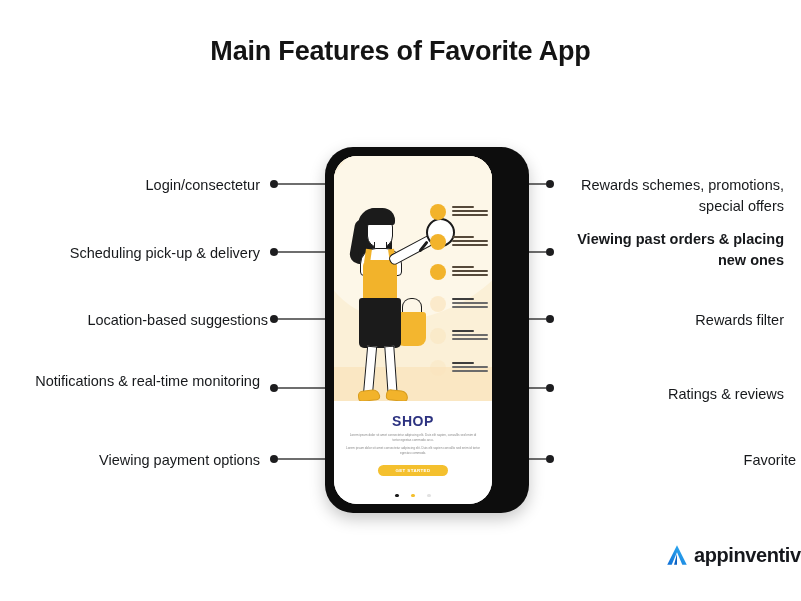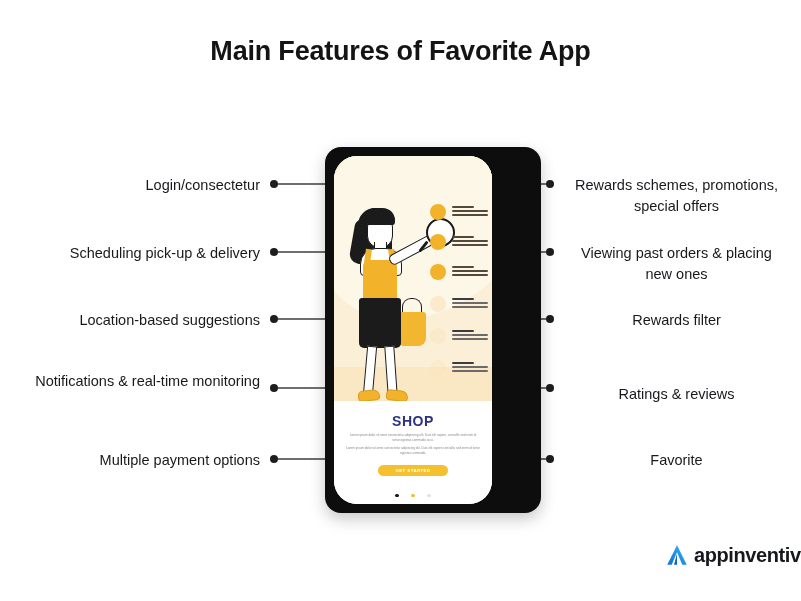--- a/index.html
+++ b/index.html
@@ -13,36 +13,35 @@
 
   
   .page-title{
     position:absolute;left:0;top:36px;width:801px;text-align:center;
     font-size:27px;font-weight:bold;color:#141414;letter-spacing:-0.2px;
   }
 
   
   .callout{position:absolute;font-size:14.5px;color:#17191c;line-height:1.42;}
   .callout.left{text-align:right;}
-  .callout.right{text-align:center;}
+  .callout.right{text-align:right;}
 
   .dot{
     position:absolute;width:8px;height:8px;border-radius:50%;
     background:#1d1d1f;
   }
   .leader{
     position:absolute;height:1.6px;background:#6e6e6e;
   }
 
   
   #phone{
     position:absolute;left:325px;top:147px;width:204px;height:366px;
-    background:#0d0d0d;border-radius:16px;
+    background:#0d0d0d;border-radius:28px;
     box-shadow:0 6px 16px rgba(0,0,0,.22);
-    padding-left:12px;
   }
   #screen{
     position:absolute;left:9px;top:9px;width:158px;height:348px;
     background:#ffffff;border-radius:23px;overflow:hidden;
   }
   
   #illus{
     position:absolute;left:0;top:0;width:158px;height:245px;
     background:#fbf0d7;overflow:hidden;
   }
@@ -197,51 +196,51 @@
   <div class="page-title">Main Features of Favorite App</div>
 
   <div class="callout left" style="left:20px;top:175px;width:240px;">Login/consectetur</div>
   <div class="dot" style="left:270px;top:180px;"></div>
   <div class="leader" style="left:278px;top:183px;width:48px;"></div>
 
   <div class="callout left" style="left:20px;top:243px;width:240px;">Scheduling pick-up &amp; delivery</div>
   <div class="dot" style="left:270px;top:248px;"></div>
   <div class="leader" style="left:278px;top:251px;width:48px;"></div>
 
-  <div class="callout left" style="left:20px;top:310px;width:240px;">Location-based suggestions</div>
+  <div class="callout left" style="left:28px;top:310px;width:240px;">Location-based suggestions</div>
   <div class="dot" style="left:270px;top:315px;"></div>
   <div class="leader" style="left:278px;top:318px;width:48px;"></div>
 
   <div class="callout left" style="left:20px;top:371px;width:240px;">Notifications &amp; real-time monitoring</div>
   <div class="dot" style="left:270px;top:384px;"></div>
   <div class="leader" style="left:278px;top:387px;width:48px;"></div>
 
-  <div class="callout left" style="left:20px;top:450px;width:240px;">Multiple payment options</div>
+  <div class="callout left" style="left:20px;top:450px;width:240px;">Viewing payment options</div>
   <div class="dot" style="left:270px;top:455px;"></div>
   <div class="leader" style="left:278px;top:458px;width:48px;"></div>
 
   <div class="leader" style="left:500px;top:183px;width:46px;"></div>
   <div class="dot" style="left:546px;top:180px;"></div>
   <div class="callout right" style="left:569px;top:175px;width:215px;">Rewards schemes, promotions, special offers</div>
 
   <div class="leader" style="left:500px;top:251px;width:46px;"></div>
   <div class="dot" style="left:546px;top:248px;"></div>
-  <div class="callout right" style="left:569px;top:243px;width:215px;">Viewing past orders &amp; placing new ones</div>
+  <div class="callout right" style="left:569px;top:229px;width:215px;font-weight:bold;">Viewing past orders &amp; placing new ones</div>
 
   <div class="leader" style="left:500px;top:318px;width:46px;"></div>
   <div class="dot" style="left:546px;top:315px;"></div>
   <div class="callout right" style="left:569px;top:310px;width:215px;">Rewards filter</div>
 
   <div class="leader" style="left:500px;top:387px;width:46px;"></div>
   <div class="dot" style="left:546px;top:384px;"></div>
   <div class="callout right" style="left:569px;top:384px;width:215px;">Ratings &amp; reviews</div>
 
   <div class="leader" style="left:500px;top:458px;width:46px;"></div>
   <div class="dot" style="left:546px;top:455px;"></div>
-  <div class="callout right" style="left:569px;top:450px;width:215px;">Favorite</div>
+  <div class="callout right" style="left:581px;top:450px;width:215px;">Favorite</div>
 
   <div id="phone">
     <div id="screen">
 
       <div id="illus">
         <div class="sun-wash"></div>
         <div class="floor"></div>
 
         <div class="fig">
           <div class="ponytail"></div>

